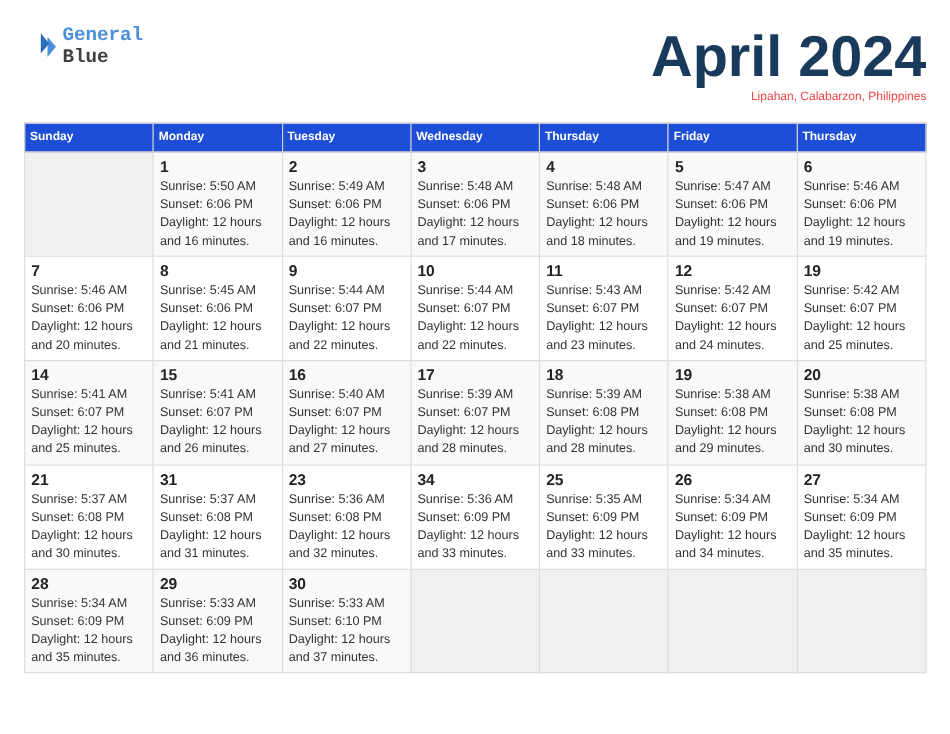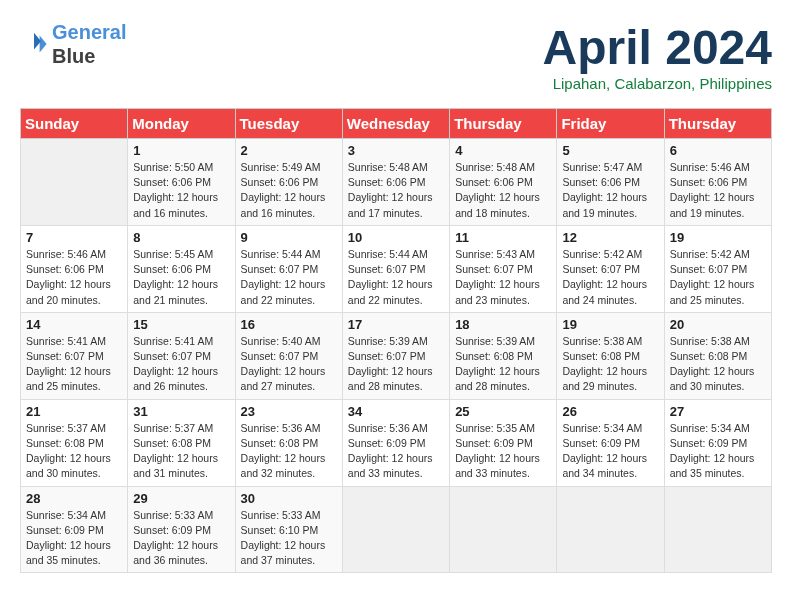--- a/index.html
+++ b/index.html
@@ -14,57 +14,58 @@
       display: flex;
       justify-content: space-between;
       align-items: flex-start;
       margin-bottom: 16px;
     }
     .logo {
       display: flex;
       align-items: center;
     }
     .logo-text {
-      font-size: 20px;
+      font-size: 16px;
       font-weight: bold;
       color: #1a3a5c;
       line-height: 1.2;
+      font-family: Liberation Mono, monospace;
     }
     .logo-text span {
       color: #4a90d9;
     }
     .logo-icon {
       width: 28px;
       height: 28px;
       margin-right: 4px;
     }
     .title-block {
       text-align: right;
     }
     .title-block h1 {
       font-size: 48px;
       font-weight: bold;
       color: #1a3a5c;
     }
     .title-block h2 {
-      font-size: 15px;
-      color: #15803d;
+      font-size: 10px;
+      color: #ef4444;
       font-weight: normal;
     }
     table {
       width: 100%;
       border-collapse: collapse;
       font-size: 11px;
     }
     thead tr th {
-      background-color: #ef4444;
+      background-color: #1d4ed8;
       color: #fff;
       padding: 6px 4px;
       text-align: left;
-      font-size: 15px;
+      font-size: 10px;
       border: 1px solid #ccc;
     }
     tbody tr td {
       vertical-align: top;
       padding: 4px 5px;
       border: 1px solid #ddd;
       min-height: 80px;
       background: #fff;
     }
     tbody tr:nth-child(odd) td {

